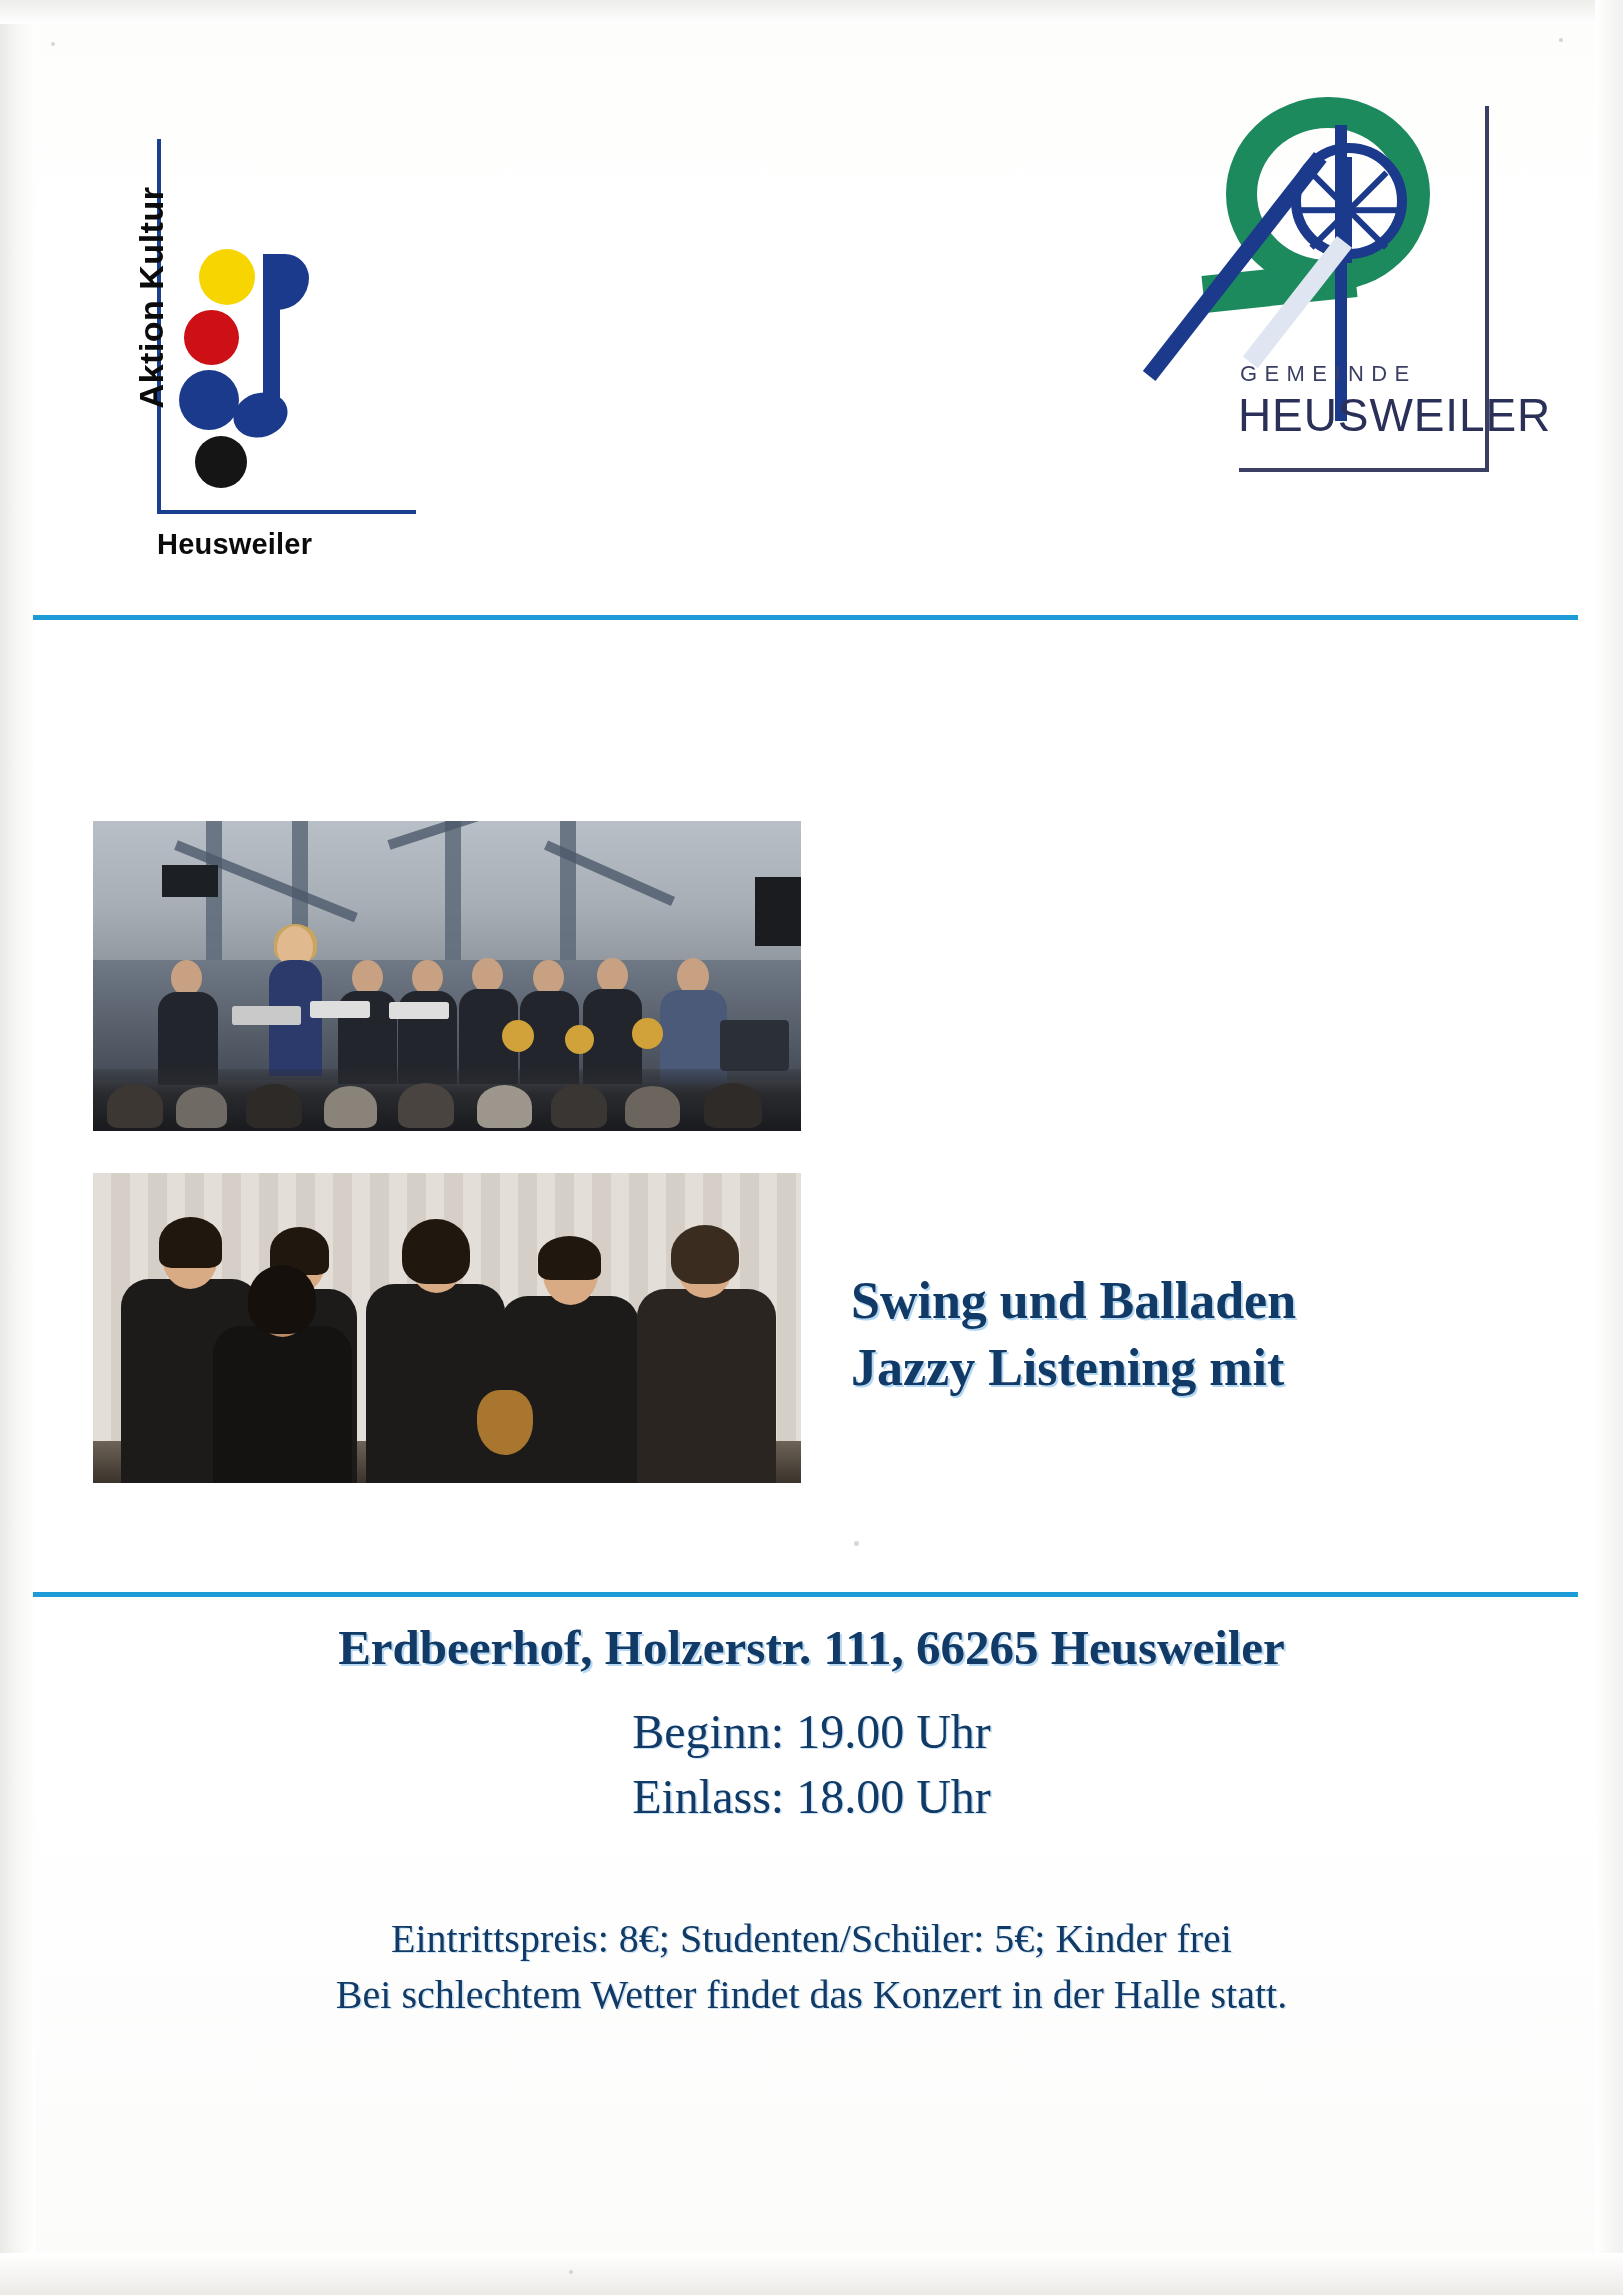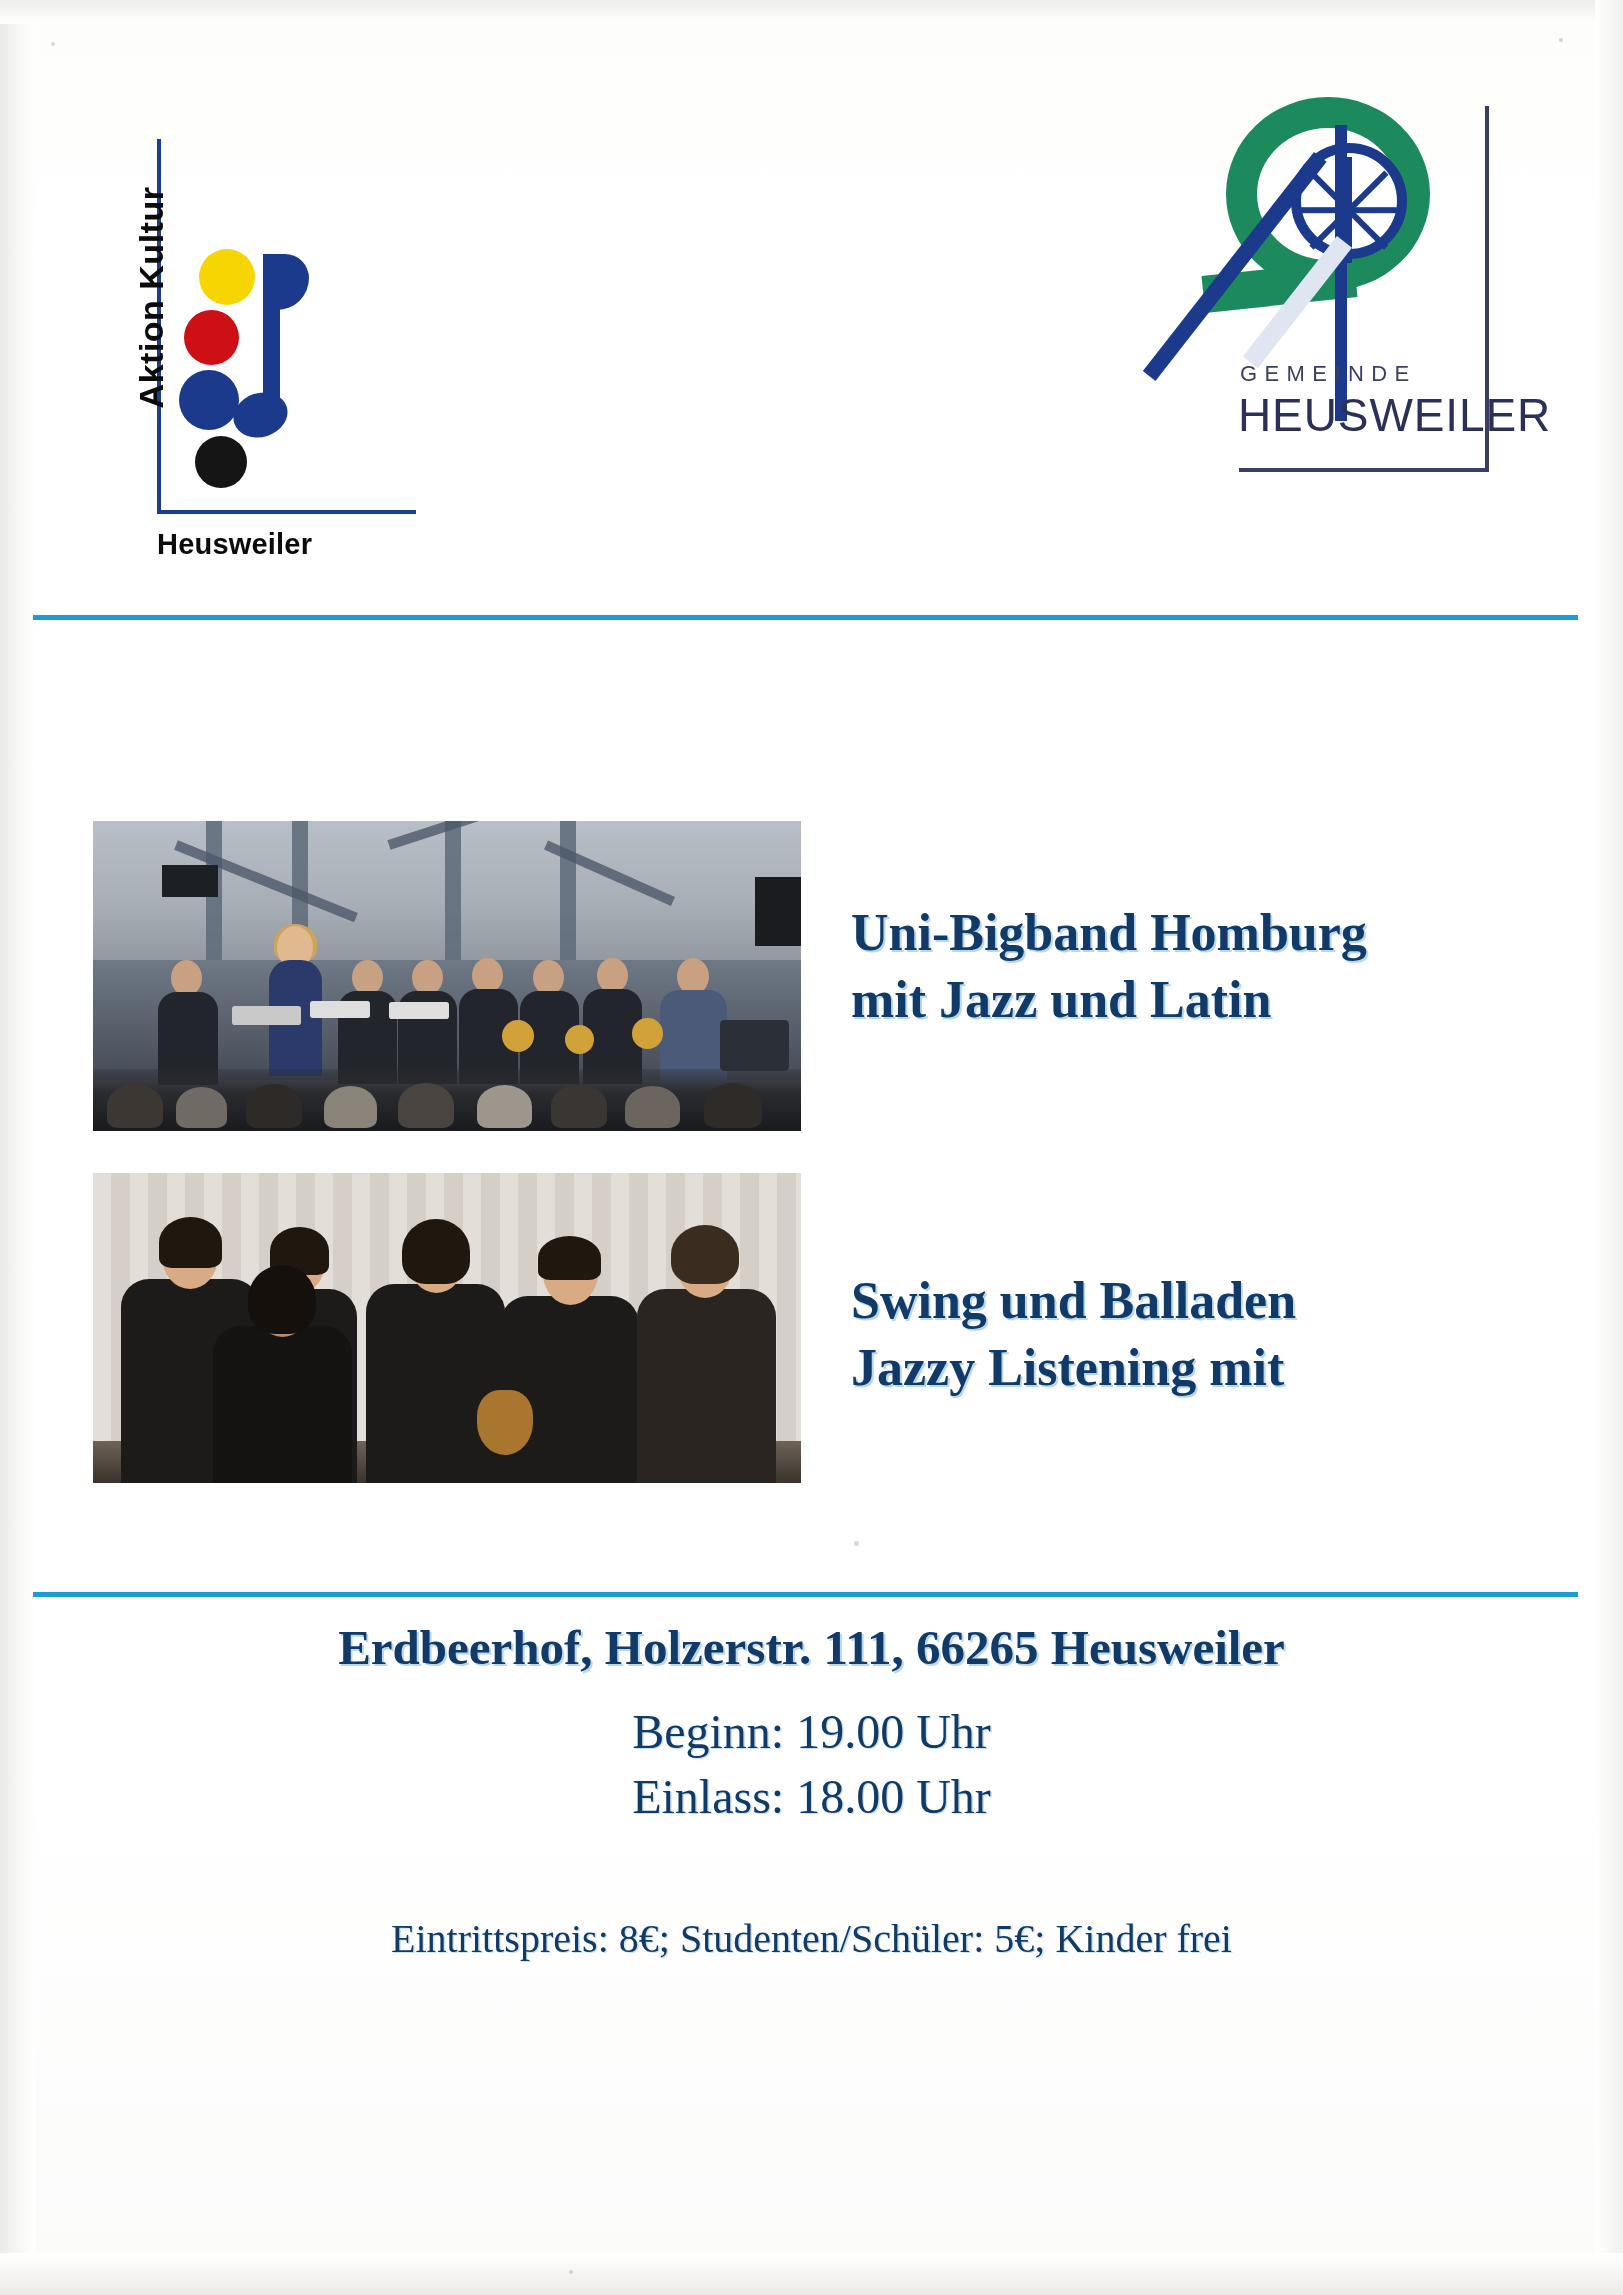--- a/index.html
+++ b/index.html
@@ -508,24 +508,20 @@
     <div class="bb-aud-head" style="left:83px;width:51px;height:41px;background:#6f6a64;"></div>
     <div class="bb-aud-head" style="left:153px;width:56px;height:44px;background:#2d2a28;"></div>
     <div class="bb-aud-head" style="left:231px;width:53px;height:42px;background:#8a837a;"></div>
     <div class="bb-aud-head" style="left:305px;width:56px;height:45px;background:#4a4440;"></div>
     <div class="bb-aud-head" style="left:384px;width:55px;height:43px;background:#9d968c;"></div>
     <div class="bb-aud-head" style="left:458px;width:56px;height:44px;background:#3a3633;"></div>
     <div class="bb-aud-head" style="left:532px;width:55px;height:42px;background:#6b655e;"></div>
     <div class="bb-aud-head" style="left:611px;width:58px;height:45px;background:#2e2b28;"></div>
   </div>
 
-  <div class="act-label act-1">
-    <div>Uni-Bigband Homburg</div>
-    <div>mit Jazz und Latin</div>
-  </div>
 
   <div class="photo photo-jazzy">
     <div class="jz-curtain"></div>
     <div class="jz-floor"></div>
 
     <div class="jz-body" style="left:28px;top:106px;width:139px;height:204px;"></div>
     <div class="jz-head" style="left:69px;top:51px;width:56px;height:65px;"></div>
     <div class="jz-hair" style="left:66px;top:44px;width:63px;height:51px;"></div>
 
     <div class="jz-body" style="left:148px;top:116px;width:116px;height:194px;"></div>
@@ -558,17 +554,18 @@
   <div class="rule mid"></div>
 
   <div class="footer">
     <div class="f-venue">Erdbeerhof, Holzerstr. 111, 66265 Heusweiler</div>
     <div class="f-times">
       <div>Beginn: 19.00 Uhr</div>
       <div>Einlass: 18.00 Uhr</div>
     </div>
     <div class="f-info">
       <div>Eintrittspreis: 8€; Studenten/Schüler: 5€; Kinder frei</div>
+      <div>Bei schlechtem Wetter findet das Konzert in der Halle statt.</div>
     </div>
   </div>
 
 </div>
 
 
 </body></html>

